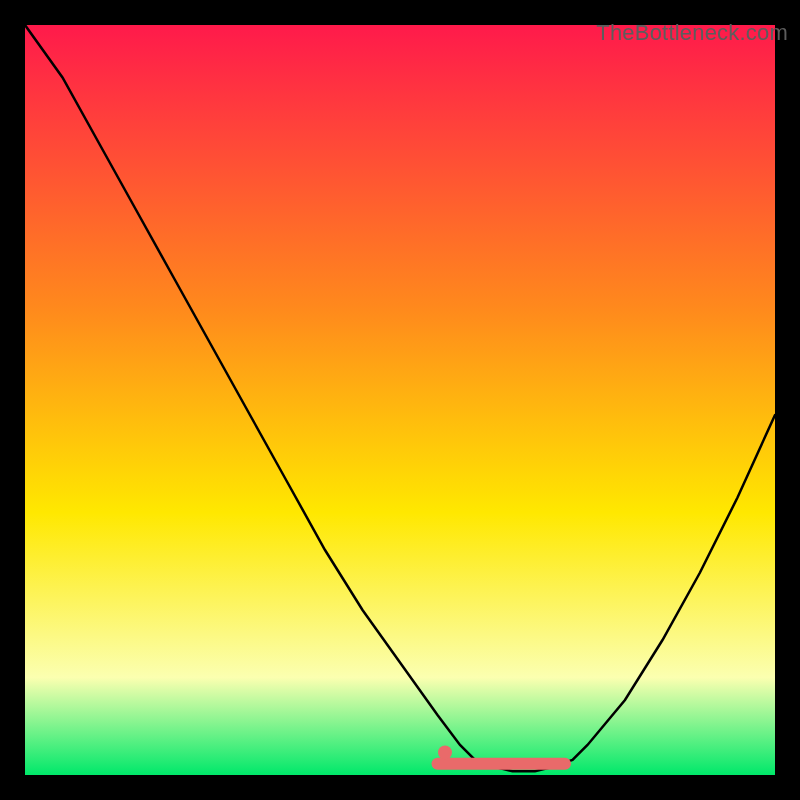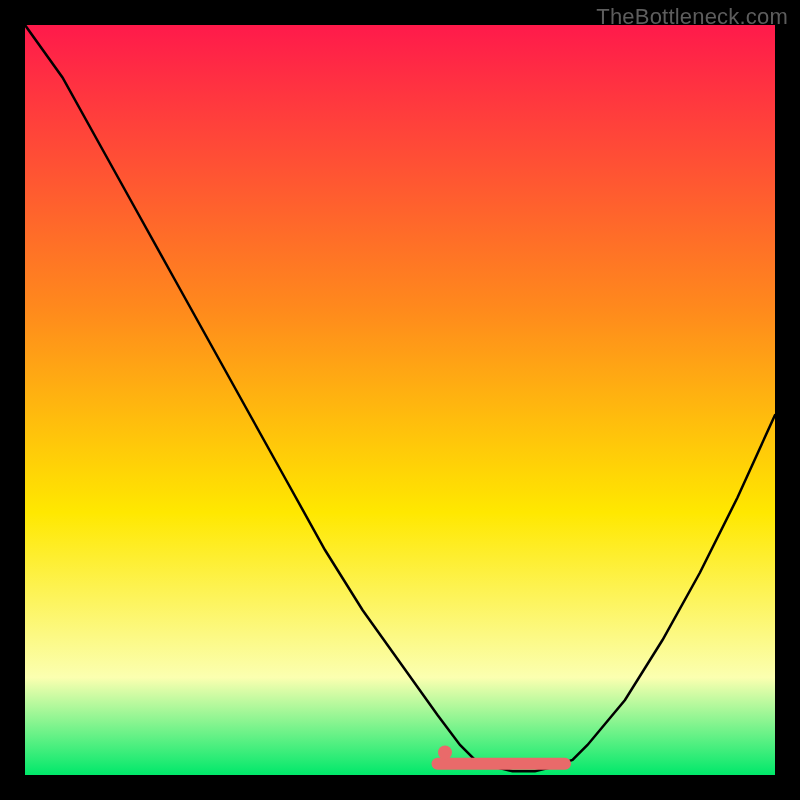--- a/index.html
+++ b/index.html
@@ -12,21 +12,21 @@
     overflow: hidden;
   }
   .frame {
     position: relative;
     width: 800px;
     height: 800px;
     background: #000;
   }
   .watermark {
     position: absolute;
-    top: 4px;
+    top: 20px;
     right: 12px;
     color: #5d5d5d;
     font-size: 22px;
     font-weight: 500;
     letter-spacing: 0.2px;
     z-index: 10;
   }
   .plot-area {
     position: absolute;
     left: 25px;

